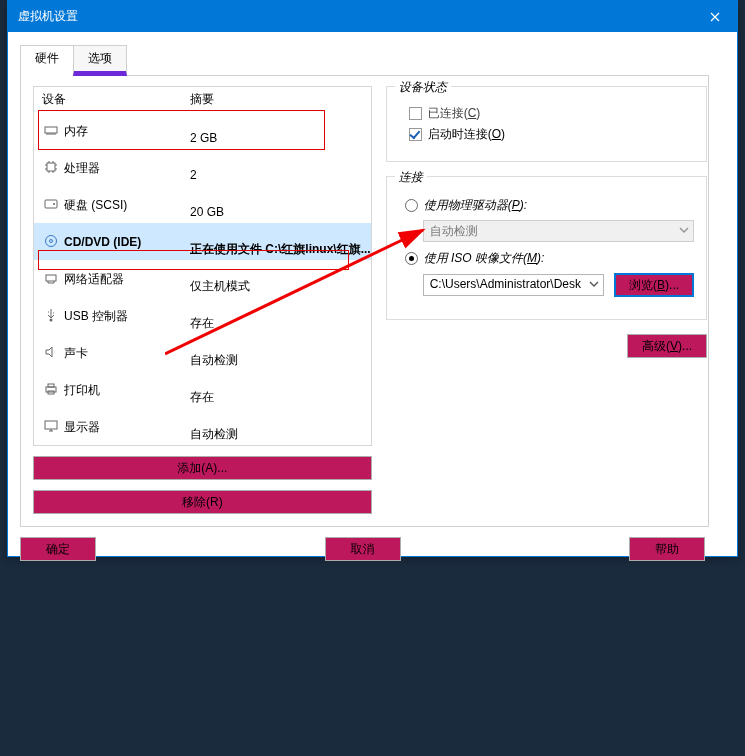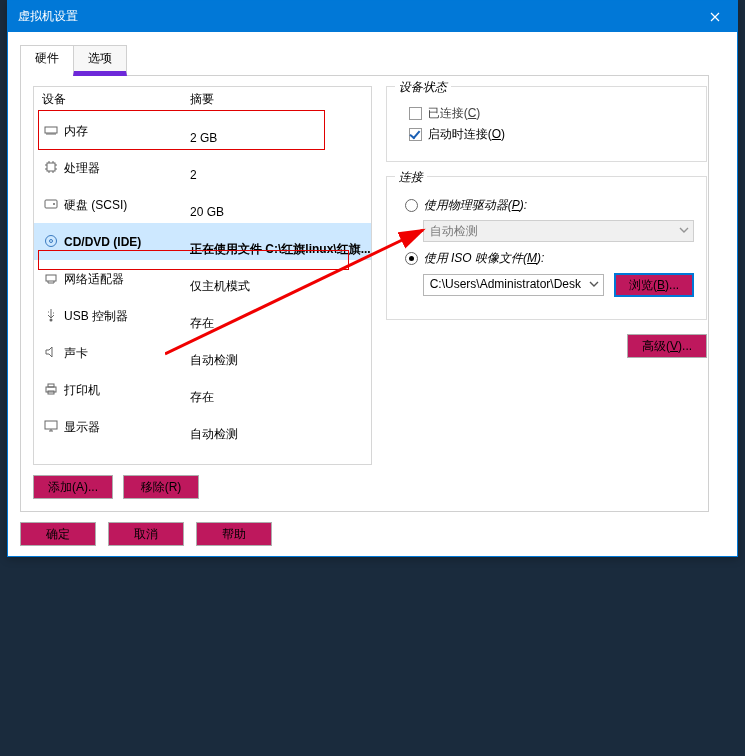--- a/index.html
+++ b/index.html
@@ -26,42 +26,42 @@
   .devrow { display: flex; align-items: center; padding: 2px 0 2px 8px; line-height: 18px; }
   .devrow.sel { background: #cde8ff; font-weight: bold; }
   .devrow .ico { width: 18px; text-align: center; margin-right: 4px; color: #555; }
   .devrow .ico svg { width: 14px; height: 14px; vertical-align: -2px; }
   .devrow .c1 { width: 126px; white-space: nowrap; }
   .devrow .c2 { flex: 1; white-space: nowrap; overflow: hidden; text-overflow: ellipsis; margin-top: 15px; }
   .redbox { position: absolute; border: 1px solid #e00000; pointer-events: none; }
   .box1  { left: 4px; top: 23px; width: 287px; height: 40px; }
   .box2  { left: 4px; top: 163px; width: 311px; height: 20px; }
 
-  .leftbtns { display: flex; justify-content: flex-start; gap: 10px; margin-top: 10px; }
+  .leftbtns { display: flex; justify-content: flex-start; gap: 10px; margin-top: 10px; flex-direction: column; }
   .btn { min-width: 76px; height: 24px; border: 1px solid #adadad; background: #be185d; padding: 2px 14px; cursor: default; }
   .btn.focus { border: 2px solid #0078d7; padding: 1px 13px; }
 
   .rightcol { flex: 1; display: flex; flex-direction: column; gap: 14px; }
   .group { border: 1px solid #dcdcdc; padding: 14px 12px 14px 12px; position: relative; }
   .group-title { position: absolute; top: -8px; left: 8px; background: #fff; padding: 0 4px; font-style: italic; }
   .chkline { display: flex; align-items: center; gap: 6px; margin: 4px 0 4px 10px; }
   .chk { width: 13px; height: 13px; border: 1px solid #999; display: inline-flex; align-items: center; justify-content: center; }
   .chk.checked::after { content: ""; width: 8px; height: 4px; border-left: 2px solid #1a5fb4; border-bottom: 2px solid #1a5fb4; transform: rotate(-50deg) translate(1px,-1px); }
   .gray { color: #404040; }
   .u { text-decoration: underline; }
   .radio { width: 13px; height: 13px; border: 1px solid #666; border-radius: 50%; display: inline-flex; align-items: center; justify-content: center; }
   .radio.on::after { content: ""; width: 5px; height: 5px; background: #000; border-radius: 50%; }
   .radioline { display: flex; align-items: center; gap: 6px; margin: 6px 0 6px 6px; font-style: italic; }
   .subrow { margin-left: 24px; display: flex; gap: 10px; align-items: center; margin-bottom: 8px; }
   .combo { flex: 1; height: 22px; border: 1px solid #b5b5b5; padding: 2px 22px 2px 6px; position: relative; overflow: hidden; white-space: nowrap; }
   .combo.disabled { background: #f0f0f0; color: #7a7a7a; border-color: #cfcfcf; }
   .combo .chev { position: absolute; right: 4px; top: 3px; }
   .advrow { display: flex; justify-content: flex-end; }
 
-  .footer { display: flex; justify-content: flex-start; gap: 12px; padding: 10px 4px 0 0; }
+  .footer { display: flex; justify-content: space-between; gap: 12px; padding: 10px 4px 0 0; }
 
   .arrow { position: absolute; pointer-events: none; }
 </style>
 </head>
 <body>
 
 <div class="window">
 
   <div class="titlebar">
     <span class="titlebar-title">虚拟机设置</span>

